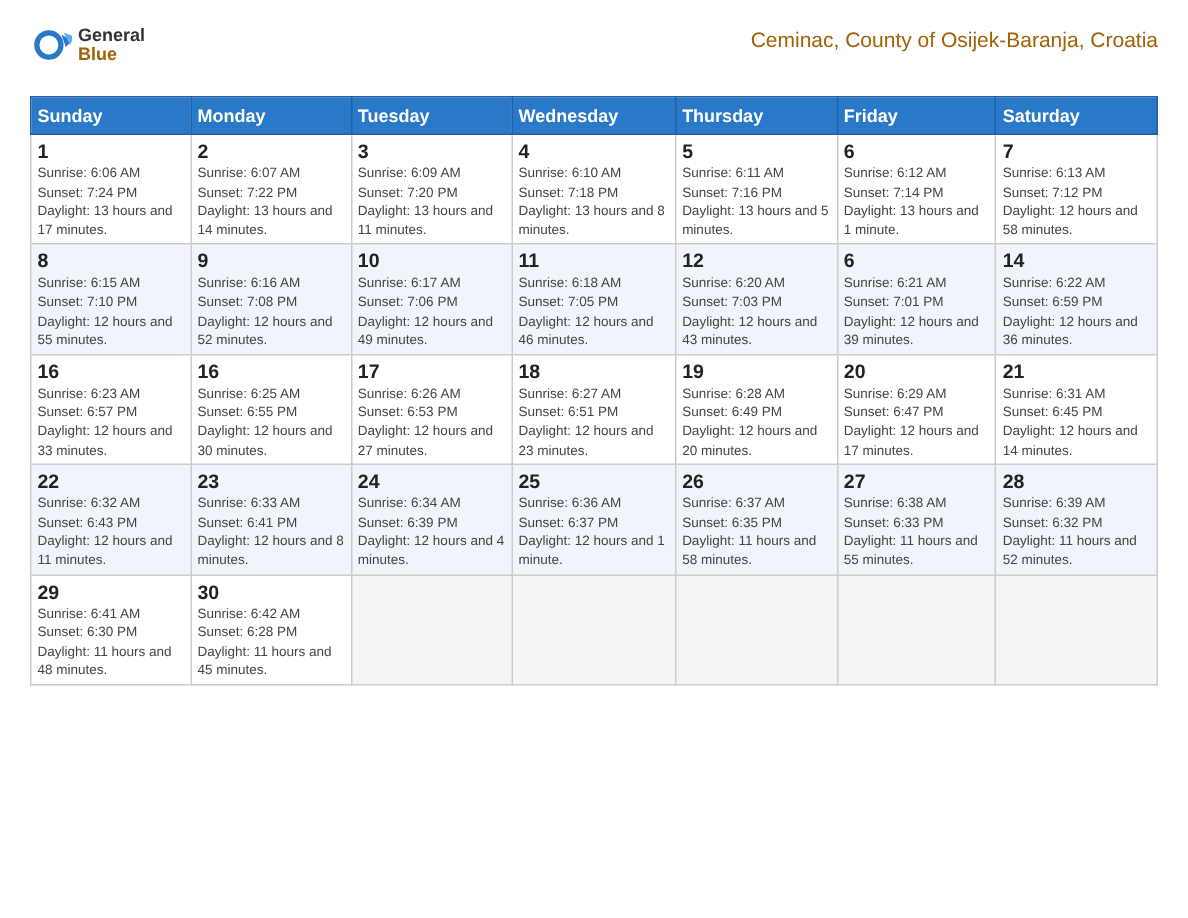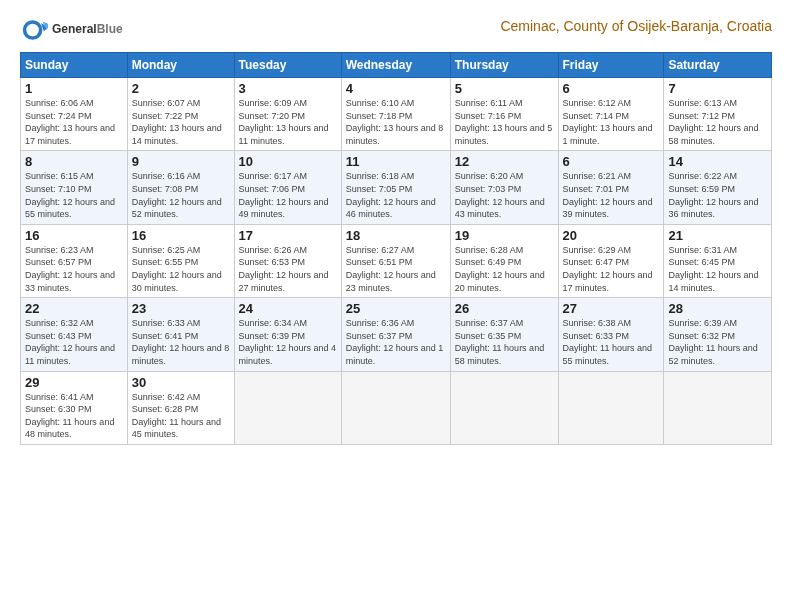--- a/index.html
+++ b/index.html
@@ -21,27 +21,28 @@
       align-items: flex-start;
       margin-bottom: 8px;
     }
     .logo {
       display: flex;
       align-items: center;
       gap: 4px;
     }
     .logo-text {
       display: flex;
+      flex-direction: column;
       font-size: 13px;
       font-weight: bold;
       color: #1a1a1a;
       line-height: 1.1;
     }
     .logo-text .general { color: #333; font-size: 12px; font-weight: 700; }
-    .logo-text .blue { color: #737373; font-size: 12px; font-weight: 700; }
+    .logo-text .blue { color: #a16207; font-size: 12px; font-weight: 700; }
     .logo-icon {
       width: 28px;
       height: 28px;
     }
     .title-block {
       text-align: right;
     }
     .month-title {
       font-size: 32px;
       font-weight: 300;
@@ -49,21 +50,21 @@
       line-height: 1.1;
     }
     .location {
       font-size: 14px;
       color: #a16207;
       margin-top: 2px;
     }
     .calendar {
       width: 100%;
       border-collapse: collapse;
-      margin-top: 8px;
+      margin-top: 20px;
       padding-left: 23px;
     }
     .calendar th {
       background: #2979c8;
       color: #fff;
       font-size: 12px;
       font-weight: 600;
       padding: 5px 4px;
       text-align: left;
       border: 1px solid #2060a8;

